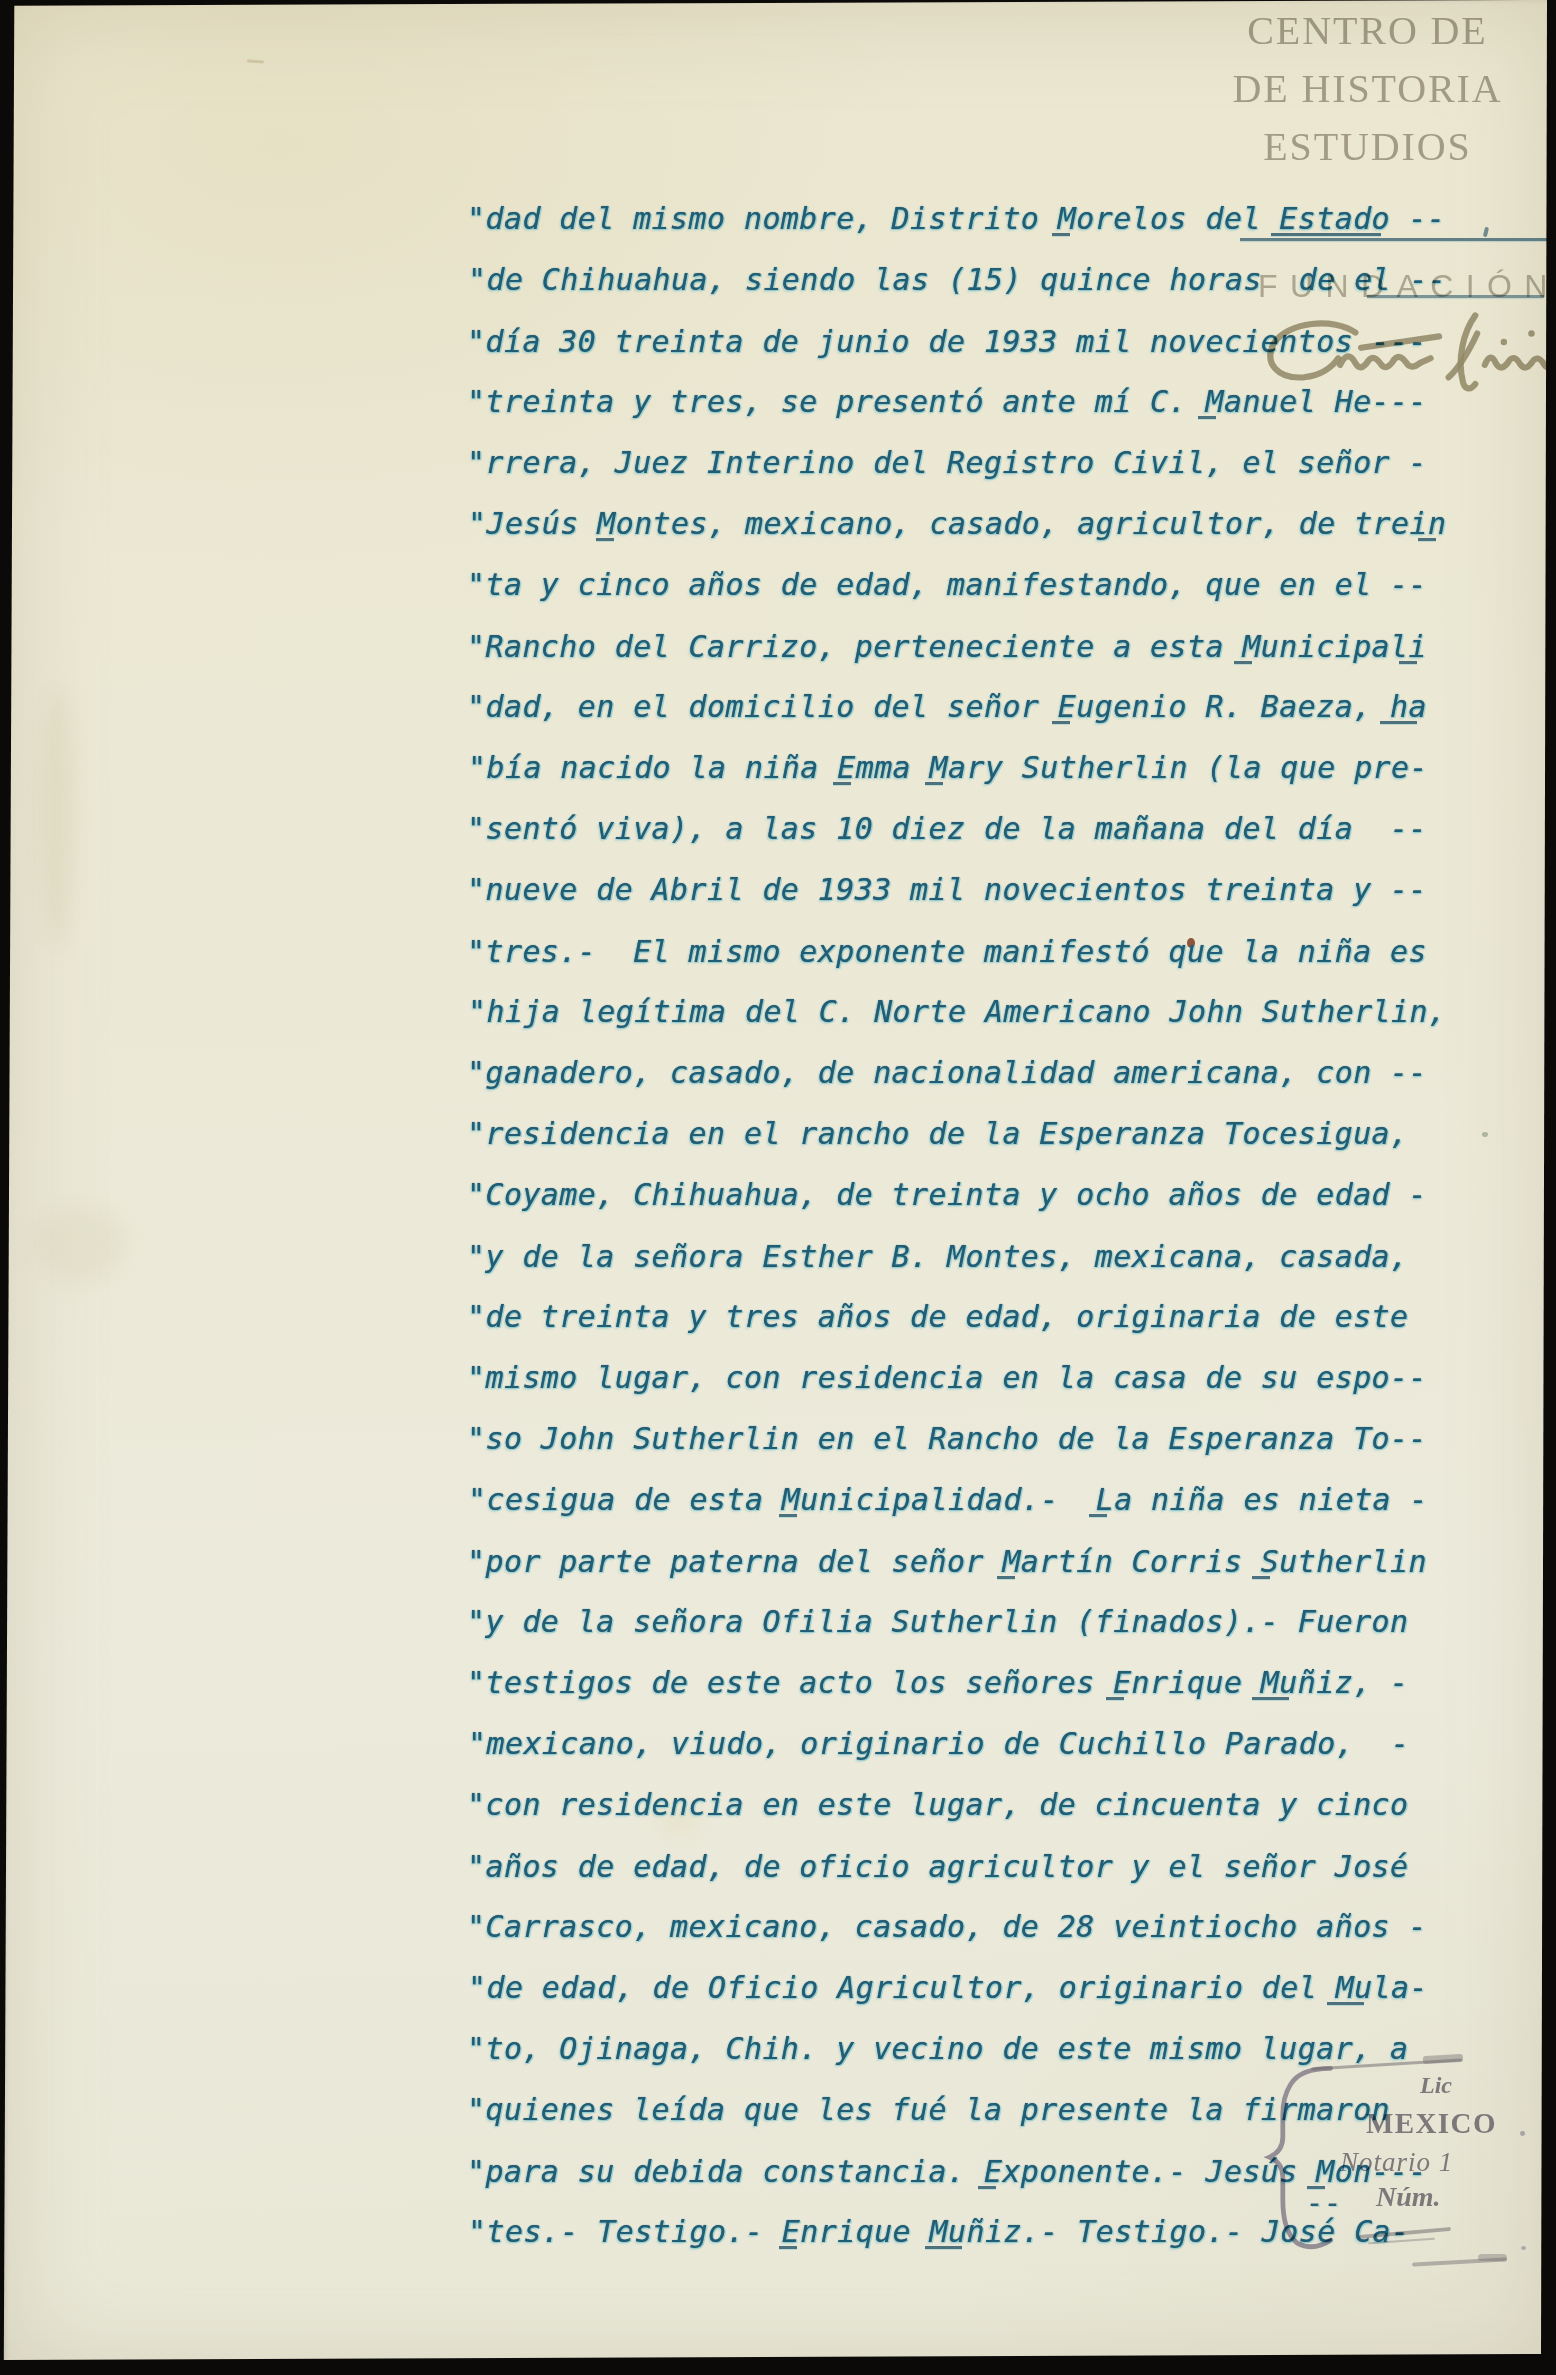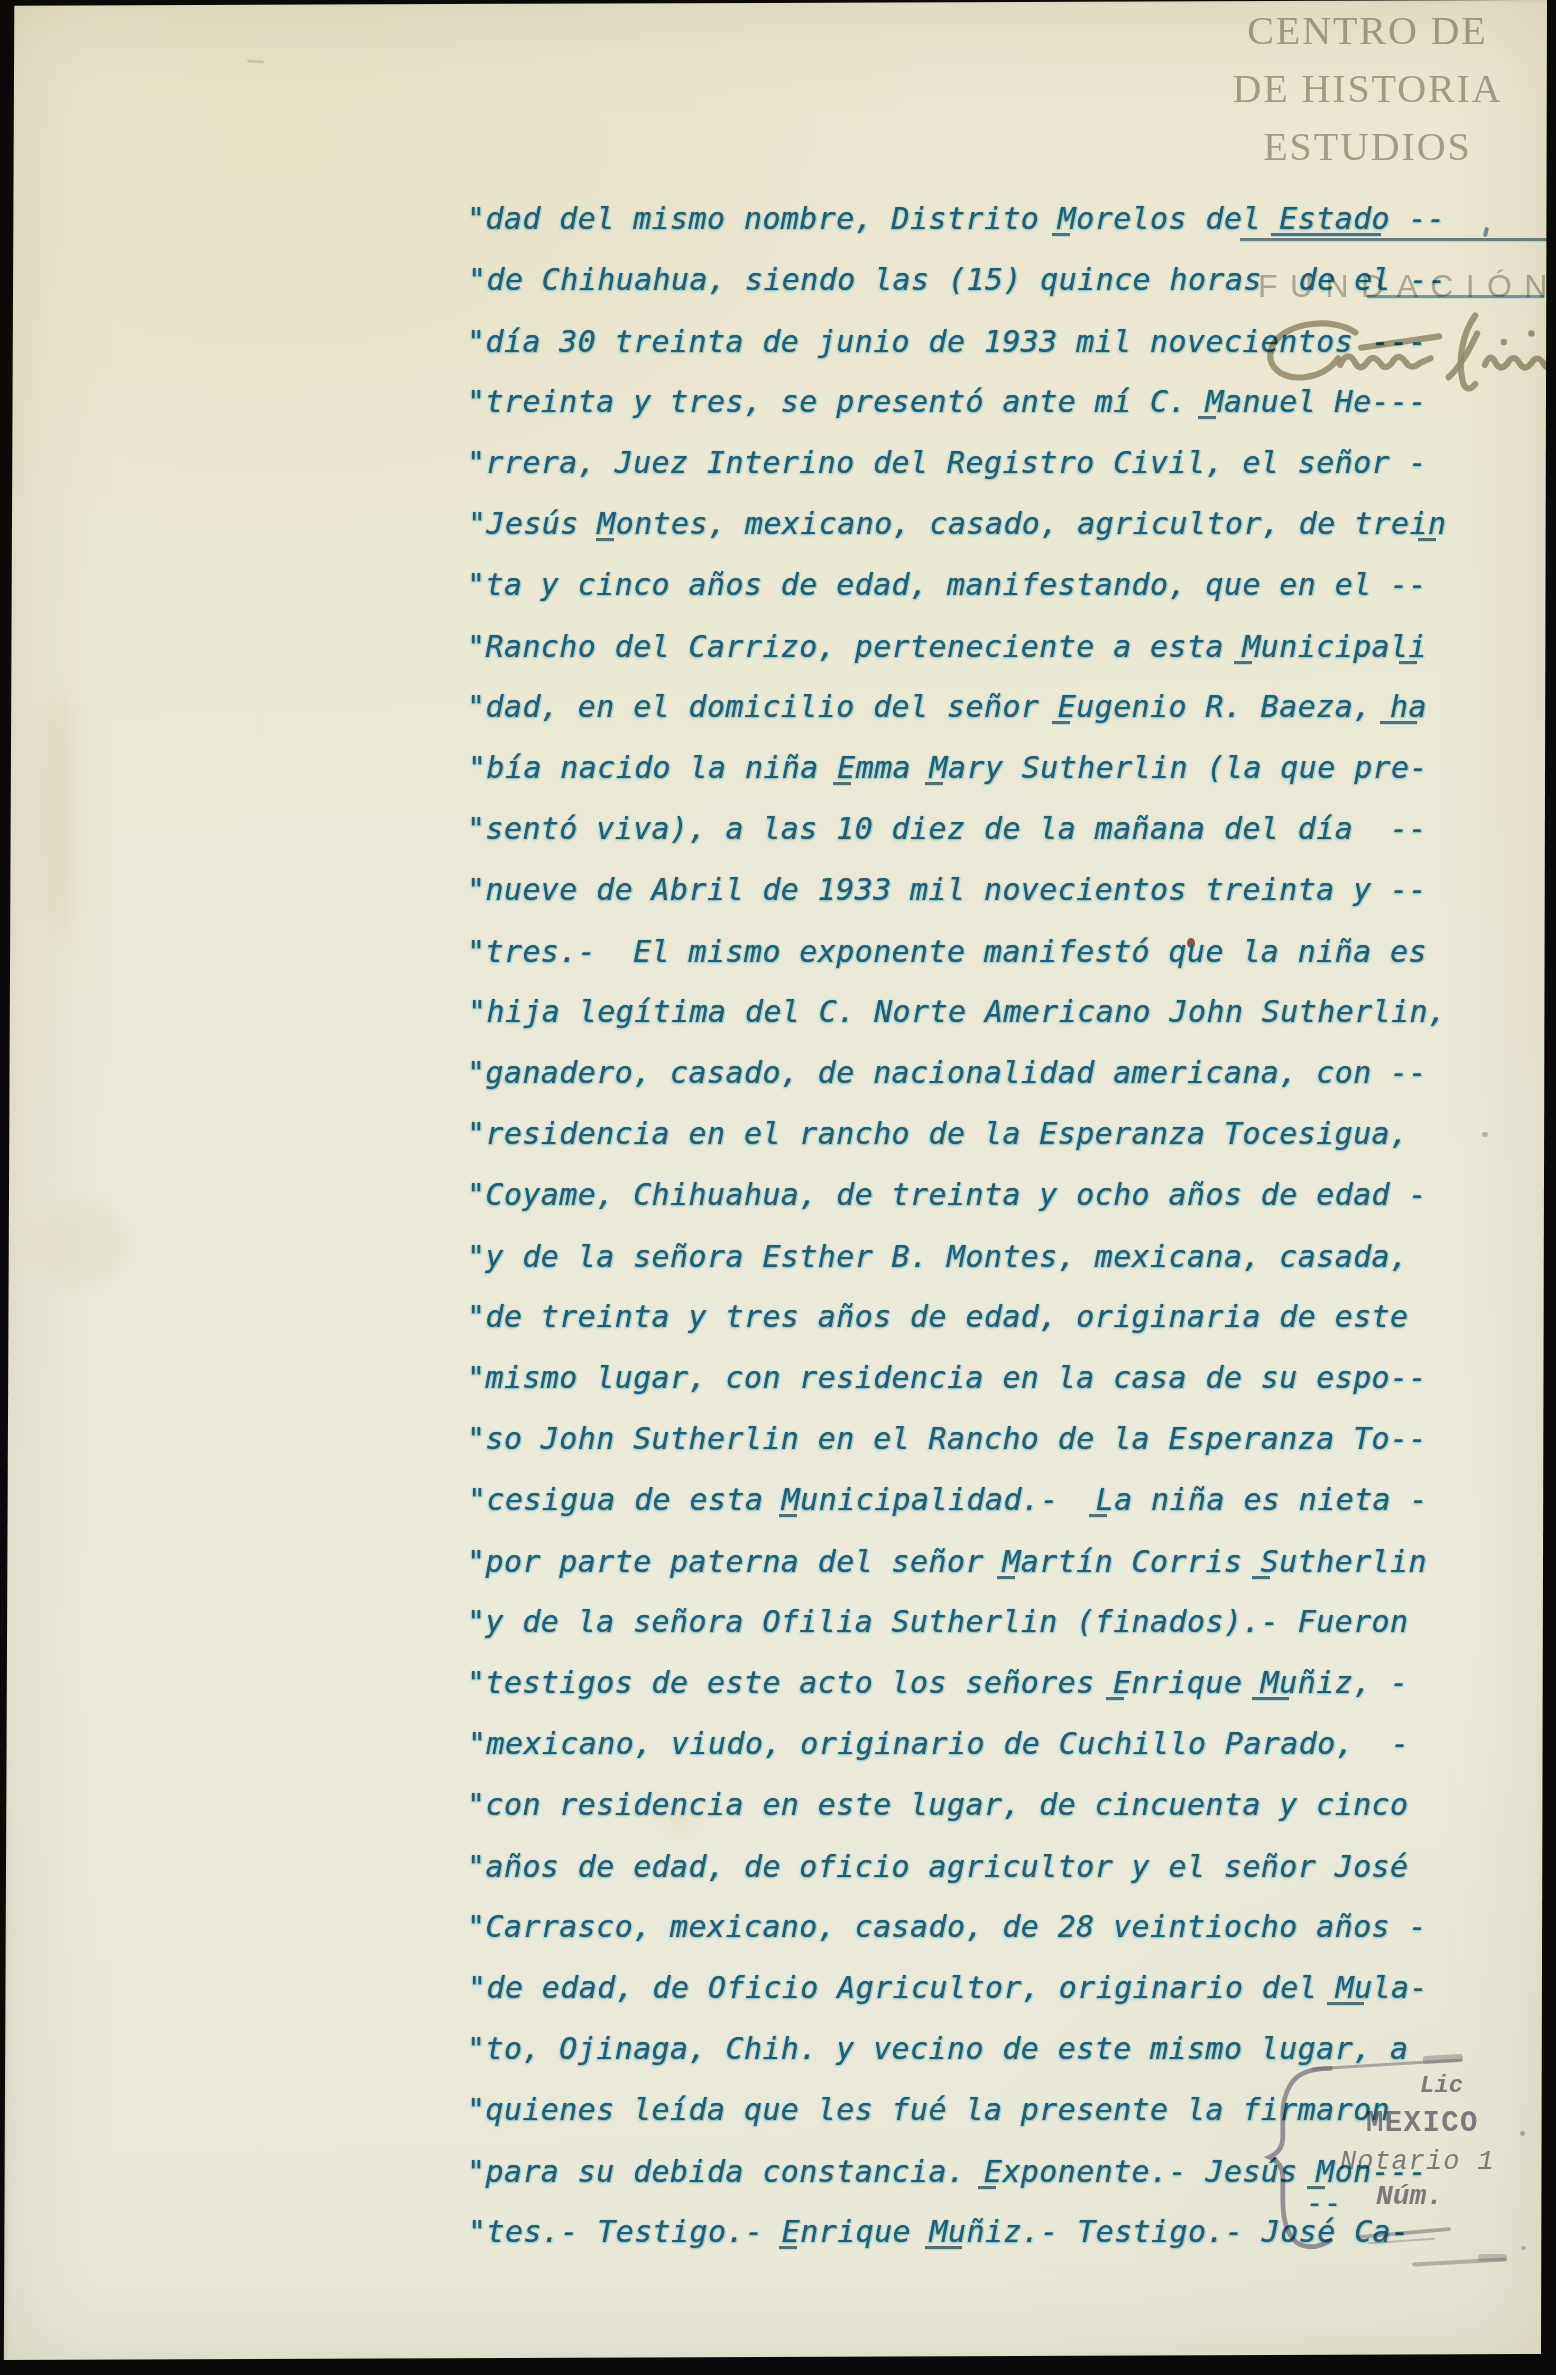--- a/index.html
+++ b/index.html
@@ -52,21 +52,21 @@
     font-family:"Liberation Serif", serif;font-size:40px;letter-spacing:1.9px;line-height:58px;
     color:rgba(125,117,100,0.60);mix-blend-mode:multiply;white-space:nowrap;}
   .wm-fund{position:absolute;left:1258px;top:268px;
     font-family:"Liberation Sans", sans-serif;font-size:32px;font-weight:400;
     letter-spacing:12.4px;color:rgba(146,139,123,0.62);mix-blend-mode:multiply;white-space:nowrap;}
   .wm-sig{position:absolute;left:1248px;top:304px;mix-blend-mode:multiply;}
 
   
   .stamp{position:absolute;left:0;top:0;mix-blend-mode:multiply;}
   .stamp-text{position:absolute;color:rgba(122,117,133,0.88);white-space:nowrap;
-    font-family:Liberation Mono, monospace;}
+    font-family:Liberation Serif, serif;}
   .st-lic{left:1420px;top:2072px;font-size:24px;font-style:italic;font-weight:700;}
   .st-nzale{left:1366px;top:2107px;font-size:29px;font-weight:700;letter-spacing:1.4px;}
   .st-notario{left:1340px;top:2147px;font-size:27px;font-style:italic;letter-spacing:1px;text-align:right;}
   .st-num{left:1376px;top:2181px;font-size:28px;font-style:italic;font-weight:700;}
   .stamp-bar{position:absolute;background:rgba(118,113,128,0.5);border-radius:2.9px;}
   .sb1{left:1311px;top:2063px;width:151px;height:2.9px;transform:rotate(-3.5deg);}
   .sb1b{left:1423px;top:2055px;width:40px;height:7.6px;transform:rotate(-3deg);opacity:.8;}
   .sb2{left:1358px;top:2231px;width:93px;height:3.8px;transform:rotate(-5deg);}
   .sb2b{left:1368px;top:2240px;width:67px;height:1.9px;transform:rotate(-4deg);opacity:.7;}
   .sb3{left:1412px;top:2260px;width:95px;height:3.8px;transform:rotate(-3deg);opacity:.85;}

